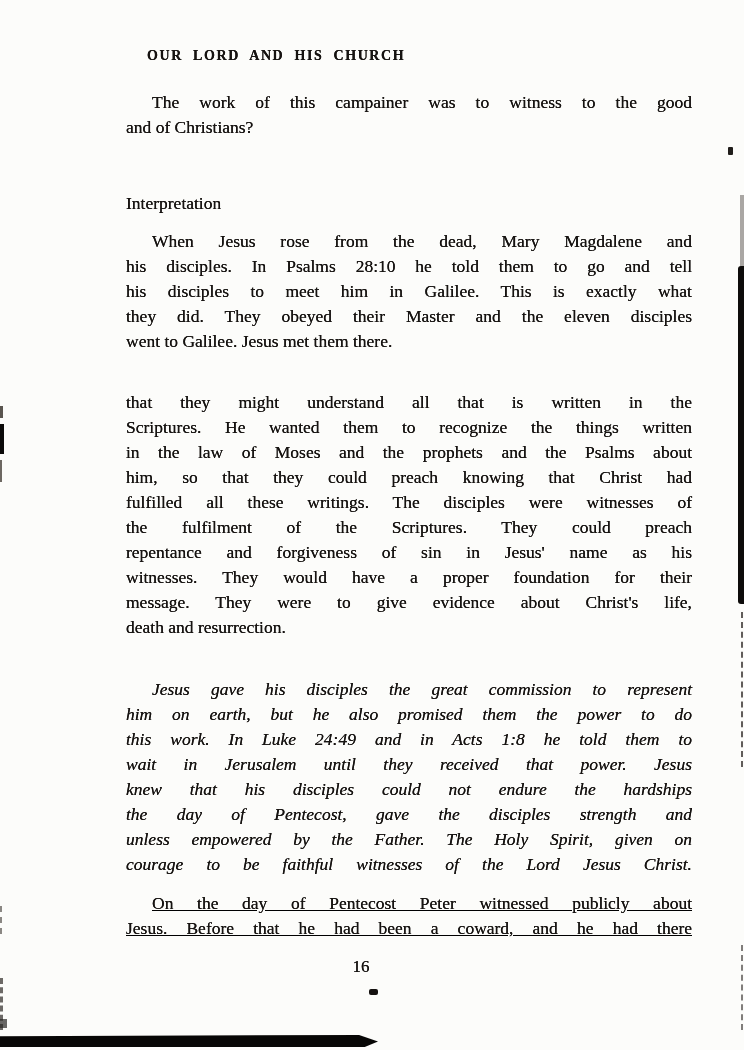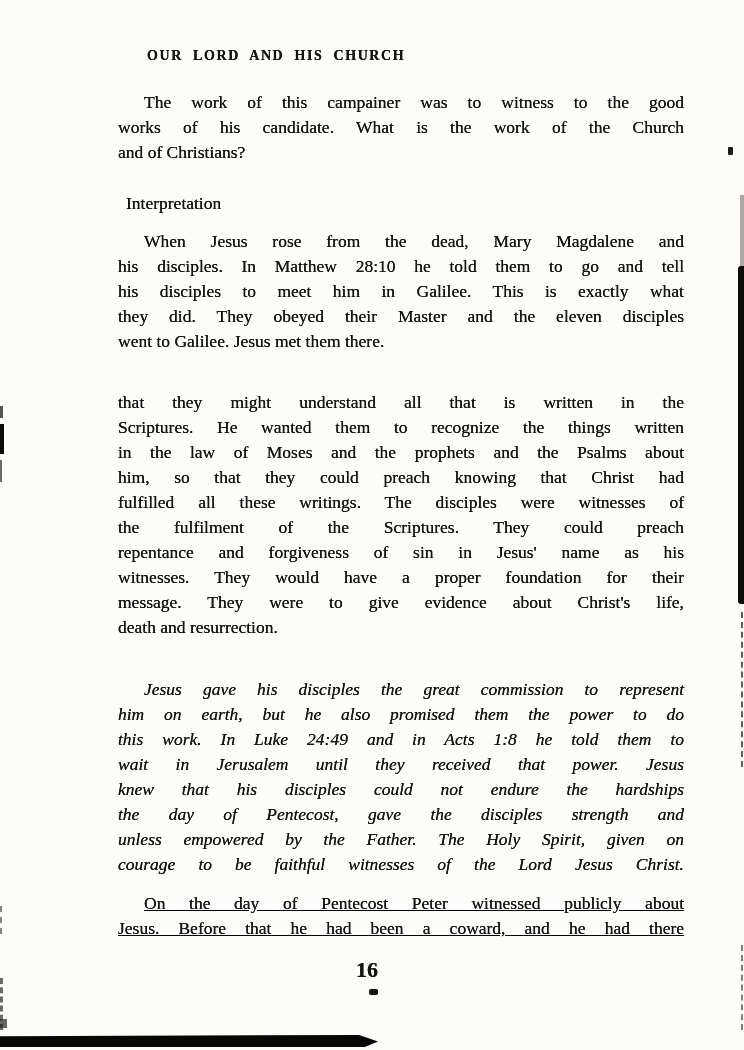--- a/index.html
+++ b/index.html
@@ -15,43 +15,43 @@
     position:relative;
   }
   .page{position:absolute;inset:0;}
   .running-header{
     position:absolute;left:147px;top:46px;
     font-size:14px;font-weight:700;color:var(--ink);
     letter-spacing:1.6px;word-spacing:5px;
     text-shadow:0 0 .4px var(--ink);
     line-height:20px;
   }
-  .para{position:absolute;left:118px;width:566px;}
+  .para{position:absolute;left:126px;width:566px;}
   .line{
     font-size:17.5px;line-height:25px;color:var(--ink);
     text-shadow:0 0 .45px var(--ink);
     white-space:normal;
   }
   .line.j{text-align:justify;text-align-last:justify;}
   .line.ind{text-indent:26px;}
   .section-heading{
     position:absolute;left:126px;top:191px;
     font-size:17.5px;font-weight:400;color:var(--ink);
     text-shadow:0 0 .4px var(--ink);
     line-height:25px;
   }
   .p1{top:90px;}
   .p2{top:229px;}
   .p3{top:390px;}
   .p4{top:677px;font-style:italic;}
   .p5{top:891px;text-decoration:underline;}
   .page-number{
-    position:absolute;left:118px;top:957px;width:498px;
+    position:absolute;left:112px;top:957px;width:498px;
     text-align:center;
-    font-size:22px;font-weight:700;color:var(--ink);
+    font-size:17px;font-weight:400;color:var(--ink);
     text-shadow:0 0 .4px var(--ink);
   }
   
   .art{position:absolute;pointer-events:none;}
   .r-strip-faint{right:0;top:195px;width:4px;height:74px;background:rgba(70,65,60,.45);}
   .r-strip-solid{right:0;top:266px;width:6px;height:338px;background:#0d0b0a;border-radius:3px 0 0 3px;}
   .r-dash-1{right:1px;top:612px;height:155px;width:0;border-left:2px dashed rgba(45,40,38,.75);}
   .r-dash-2{right:1px;top:945px;height:85px;width:0;border-left:2px dashed rgba(45,40,38,.6);}
   .l-dash-a{left:0;top:406px;width:3px;height:12px;background:#5a554f;}
   .l-dash-b{left:0;top:424px;width:4px;height:30px;background:#0b0a09;}
@@ -68,29 +68,28 @@
 </style>
 </head>
 <body>
 
 <div class="page">
 
   <div class="running-header">OUR LORD AND HIS CHURCH</div>
 
   <div class="para p1">
       <div class="line j ind">The work of this campainer was to witness to the good</div>
-      <div class="line j">works of his candidate. What is the work of the Church</div>
       <div class="line">and of Christians?</div>
     </div>
 
   <div class="section-heading">Interpretation</div>
 
   <div class="para p2">
       <div class="line j ind">When Jesus rose from the dead, Mary Magdalene and</div>
-      <div class="line j">his disciples. In Matthew 28:10 he told them to go and tell</div>
+      <div class="line j">his disciples. In Psalms 28:10 he told them to go and tell</div>
       <div class="line j">his disciples to meet him in Galilee. This is exactly what</div>
       <div class="line j">they did. They obeyed their Master and the eleven disciples</div>
       <div class="line">went to Galilee. Jesus met them there.</div>
     </div>
   <div class="para p3">
       <div class="line j">that they might understand all that is written in the</div>
       <div class="line j">Scriptures. He wanted them to recognize the things written</div>
       <div class="line j">in the law of Moses and the prophets and the Psalms about</div>
       <div class="line j">him, so that they could preach knowing that Christ had</div>
       <div class="line j">fulfilled all these writings. The disciples were witnesses of</div>

